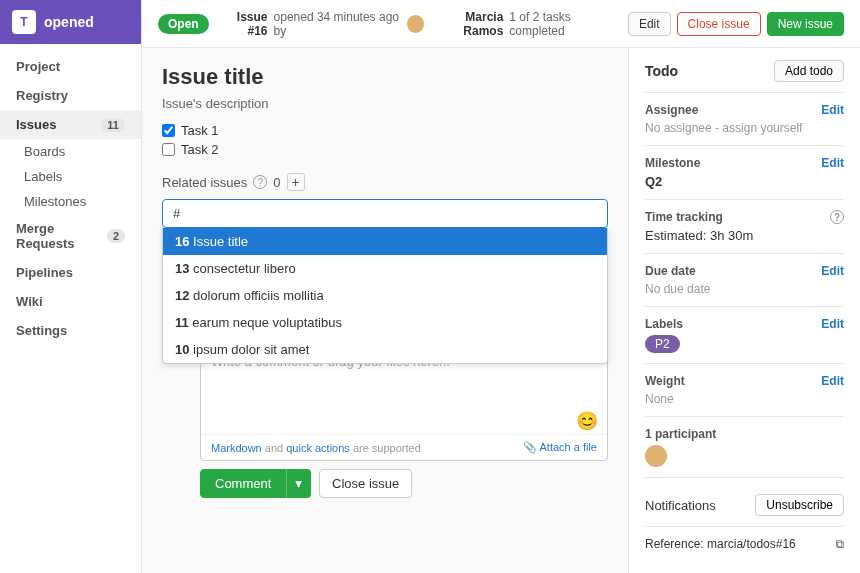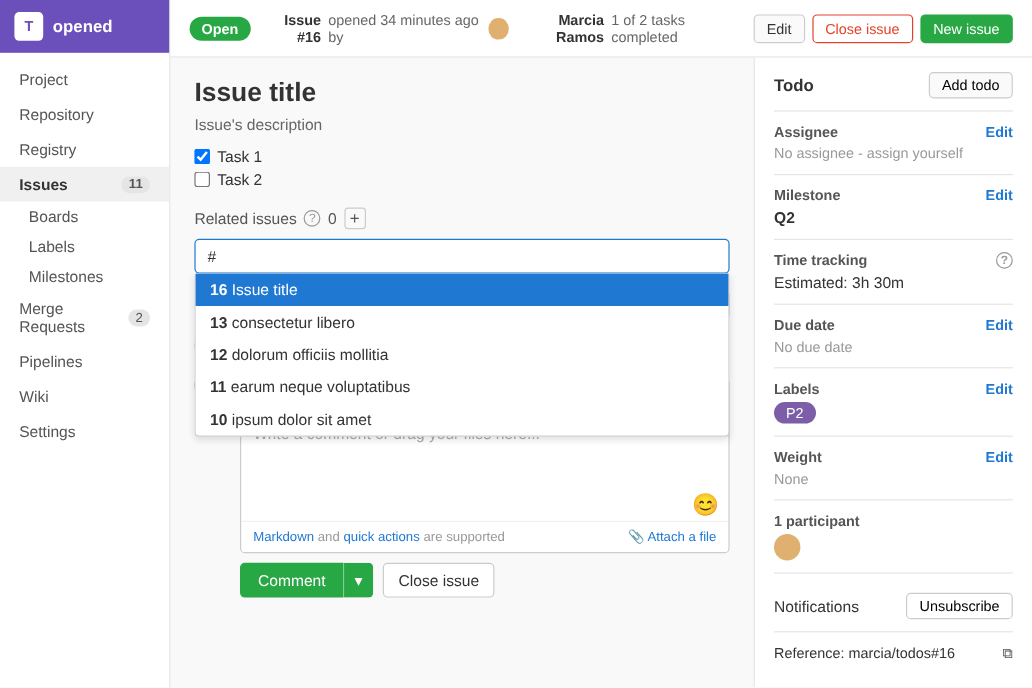--- a/index.html
+++ b/index.html
@@ -3,21 +3,21 @@
   <meta charset="utf-8">
   <style>
     * { box-sizing: border-box; margin: 0; padding: 0; }
     body { font-family: -apple-system, BlinkMacSystemFont, 'Segoe UI', sans-serif; font-size: 13px; color: #333; background: #f9f9f9; display: flex; height: 573px; overflow: hidden; }
 
     
     .sidebar { width: 142px; background: #fff; border-right: 1px solid #e5e5e5; display: flex; flex-direction: column; height: 100%; }
     .sidebar-header { background: #6b4fbb; color: #fff; padding: 10px 12px; display: flex; align-items: center; gap: 8px; font-weight: 600; font-size: 14px; }
     .sidebar-avatar { width: 24px; height: 24px; background: #fff; color: #6b4fbb; border-radius: 4px; display: flex; align-items: center; justify-content: center; font-weight: 700; font-size: 12px; }
     .sidebar-nav { padding: 8px 0; }
-    .sidebar-item { padding: 7px 16px; font-size: 13px; color: #555; cursor: pointer; display: flex; align-items: center; justify-content: space-between; }
+    .sidebar-item { padding: 7px 16px; font-size: 13px; color: #555; cursor: pointer; display: flex; align-items: center; justify-content: space-between; font-weight: bold; }
     .sidebar-item.active-section { background: #f0f0f0; color: #333; font-weight: 600; }
     .sidebar-sub-item { padding: 5px 16px 5px 24px; font-size: 13px; color: #555; cursor: pointer; }
     .sidebar-sub-item.active { color: #1f78d1; font-weight: 600; }
     .badge { background: #e5e5e5; border-radius: 10px; padding: 1px 6px; font-size: 11px; color: #555; }
 
     
     .main-wrap { flex: 1; display: flex; flex-direction: column; overflow: hidden; }
     
     
     .topbar { background: #fff; border-bottom: 1px solid #e5e5e5; padding: 8px 16px; display: flex; align-items: center; gap: 10px; min-height: 48px; }
@@ -109,23 +109,20 @@
 <div class="sidebar">
   <div class="sidebar-header">
     <div class="sidebar-avatar">T</div>
     <span>opened</span>
   </div>
   <div class="sidebar-nav">
     <div class="sidebar-item">
       <span>Project</span>
     </div>
     <div class="sidebar-item">
-      <span>Repository</span>
-    </div>
-    <div class="sidebar-item">
       <span>Registry</span>
     </div>
     <div class="sidebar-item active-section">
       <span>Issues</span>
       <span class="badge">11</span>
     </div>
     <div class="sidebar-sub-item">
       <span>Boards</span>
     </div>
     <div class="sidebar-sub-item">

